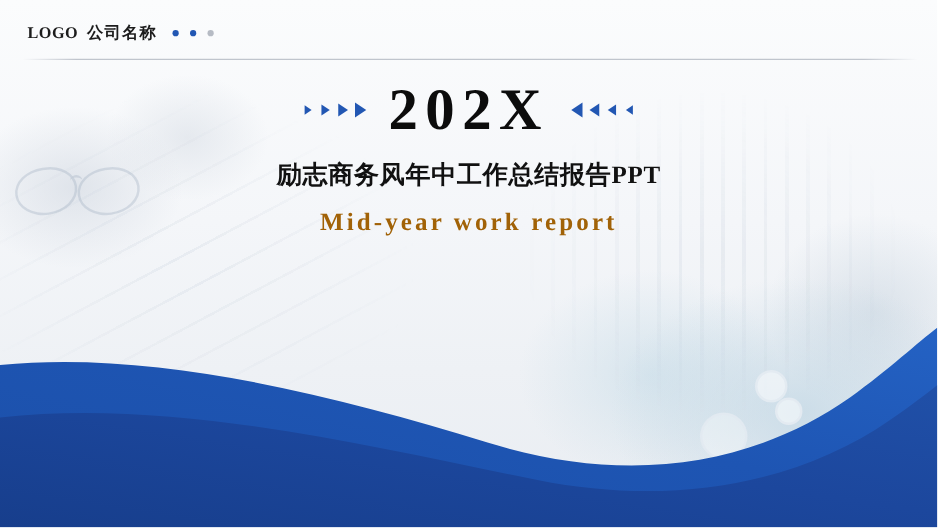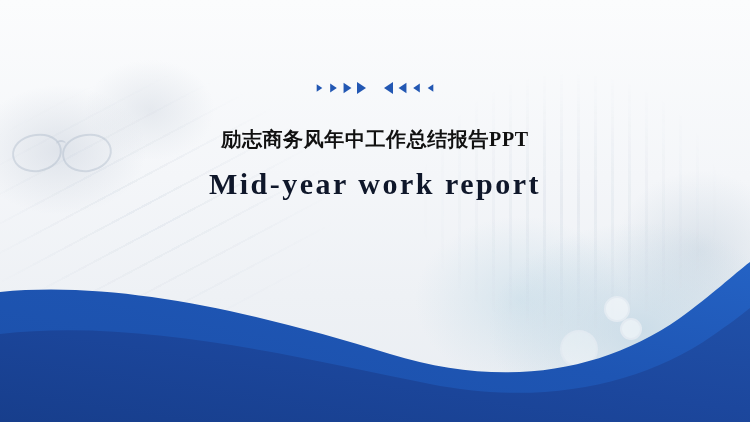--- a/index.html
+++ b/index.html
@@ -191,23 +191,23 @@
     font-size: 20px;
     font-weight: bold;
     color: #111111;
     letter-spacing: .6px;
     white-space: nowrap;
   }
 
   .sub-en {
     margin-top: 14px;
     font-family: "Liberation Serif", serif;
-    font-size: 30px;
-    font-weight: bold;
-    color: #0f172a;
+    font-size: 20px;
+    font-weight: bold;
+    color: #a16207;
     letter-spacing: 2.5px;
     white-space: nowrap;
   }
 
   
   .waves {
     position: absolute;
     left: 0; bottom: 0;
     width: 750px; height: 160px;
   }
@@ -225,31 +225,44 @@
   <div class="bg-glasses">
     <div class="lens l"></div>
     <div class="lens r"></div>
     <div class="bridge"></div>
   </div>
 
   <div class="bg-blob" style="left:604px; top:296px; width:22px; height:22px;"></div>
   <div class="bg-blob" style="left:620px; top:318px; width:18px; height:18px;"></div>
   <div class="bg-blob" style="left:560px; top:330px; width:34px; height:34px; background:rgba(255,255,255,0.35);"></div>
 
+  <div class="header">
+    <div class="logo-row">
+      <span class="logo-text">LOGO</span>
+      <span class="logo-cn">公司名称</span>
+      <span class="dots">
+        <span class="dot" style="background:#2257B3"></span>
+        <span class="dot" style="background:#2257B3"></span>
+        <span class="dot" style="background:#B6BBC4"></span>
+      </span>
+    </div>
+    <div class="divider"></div>
+  </div>
 
   <div class="title-block">
 
     <div class="year-row">
       <span class="arrows lead">
         <span class="tri right" style="border-left-color: rgb(34, 87, 179);"></span>
         <span class="tri right" style="border-left-color: rgb(34, 87, 179);"></span>
         <span class="tri right" style="border-left-color: rgb(34, 87, 179);"></span>
         <span class="tri right" style="border-left-color: rgb(34, 87, 179);"></span>
       </span>
 
+      <span class="year" style="color: rgb(12, 12, 12);">202X</span>
 
       <span class="arrows trail">
         <span class="tri left" style="border-right-color: rgb(34, 87, 179);"></span>
         <span class="tri left" style="border-right-color: rgb(34, 87, 179);"></span>
         <span class="tri left" style="border-right-color: rgb(34, 87, 179);"></span>
         <span class="tri left" style="border-right-color: rgb(34, 87, 179);"></span>
       </span>
     </div>
 
     <div class="sub-cn">励志商务风年中工作总结报告PPT</div>

